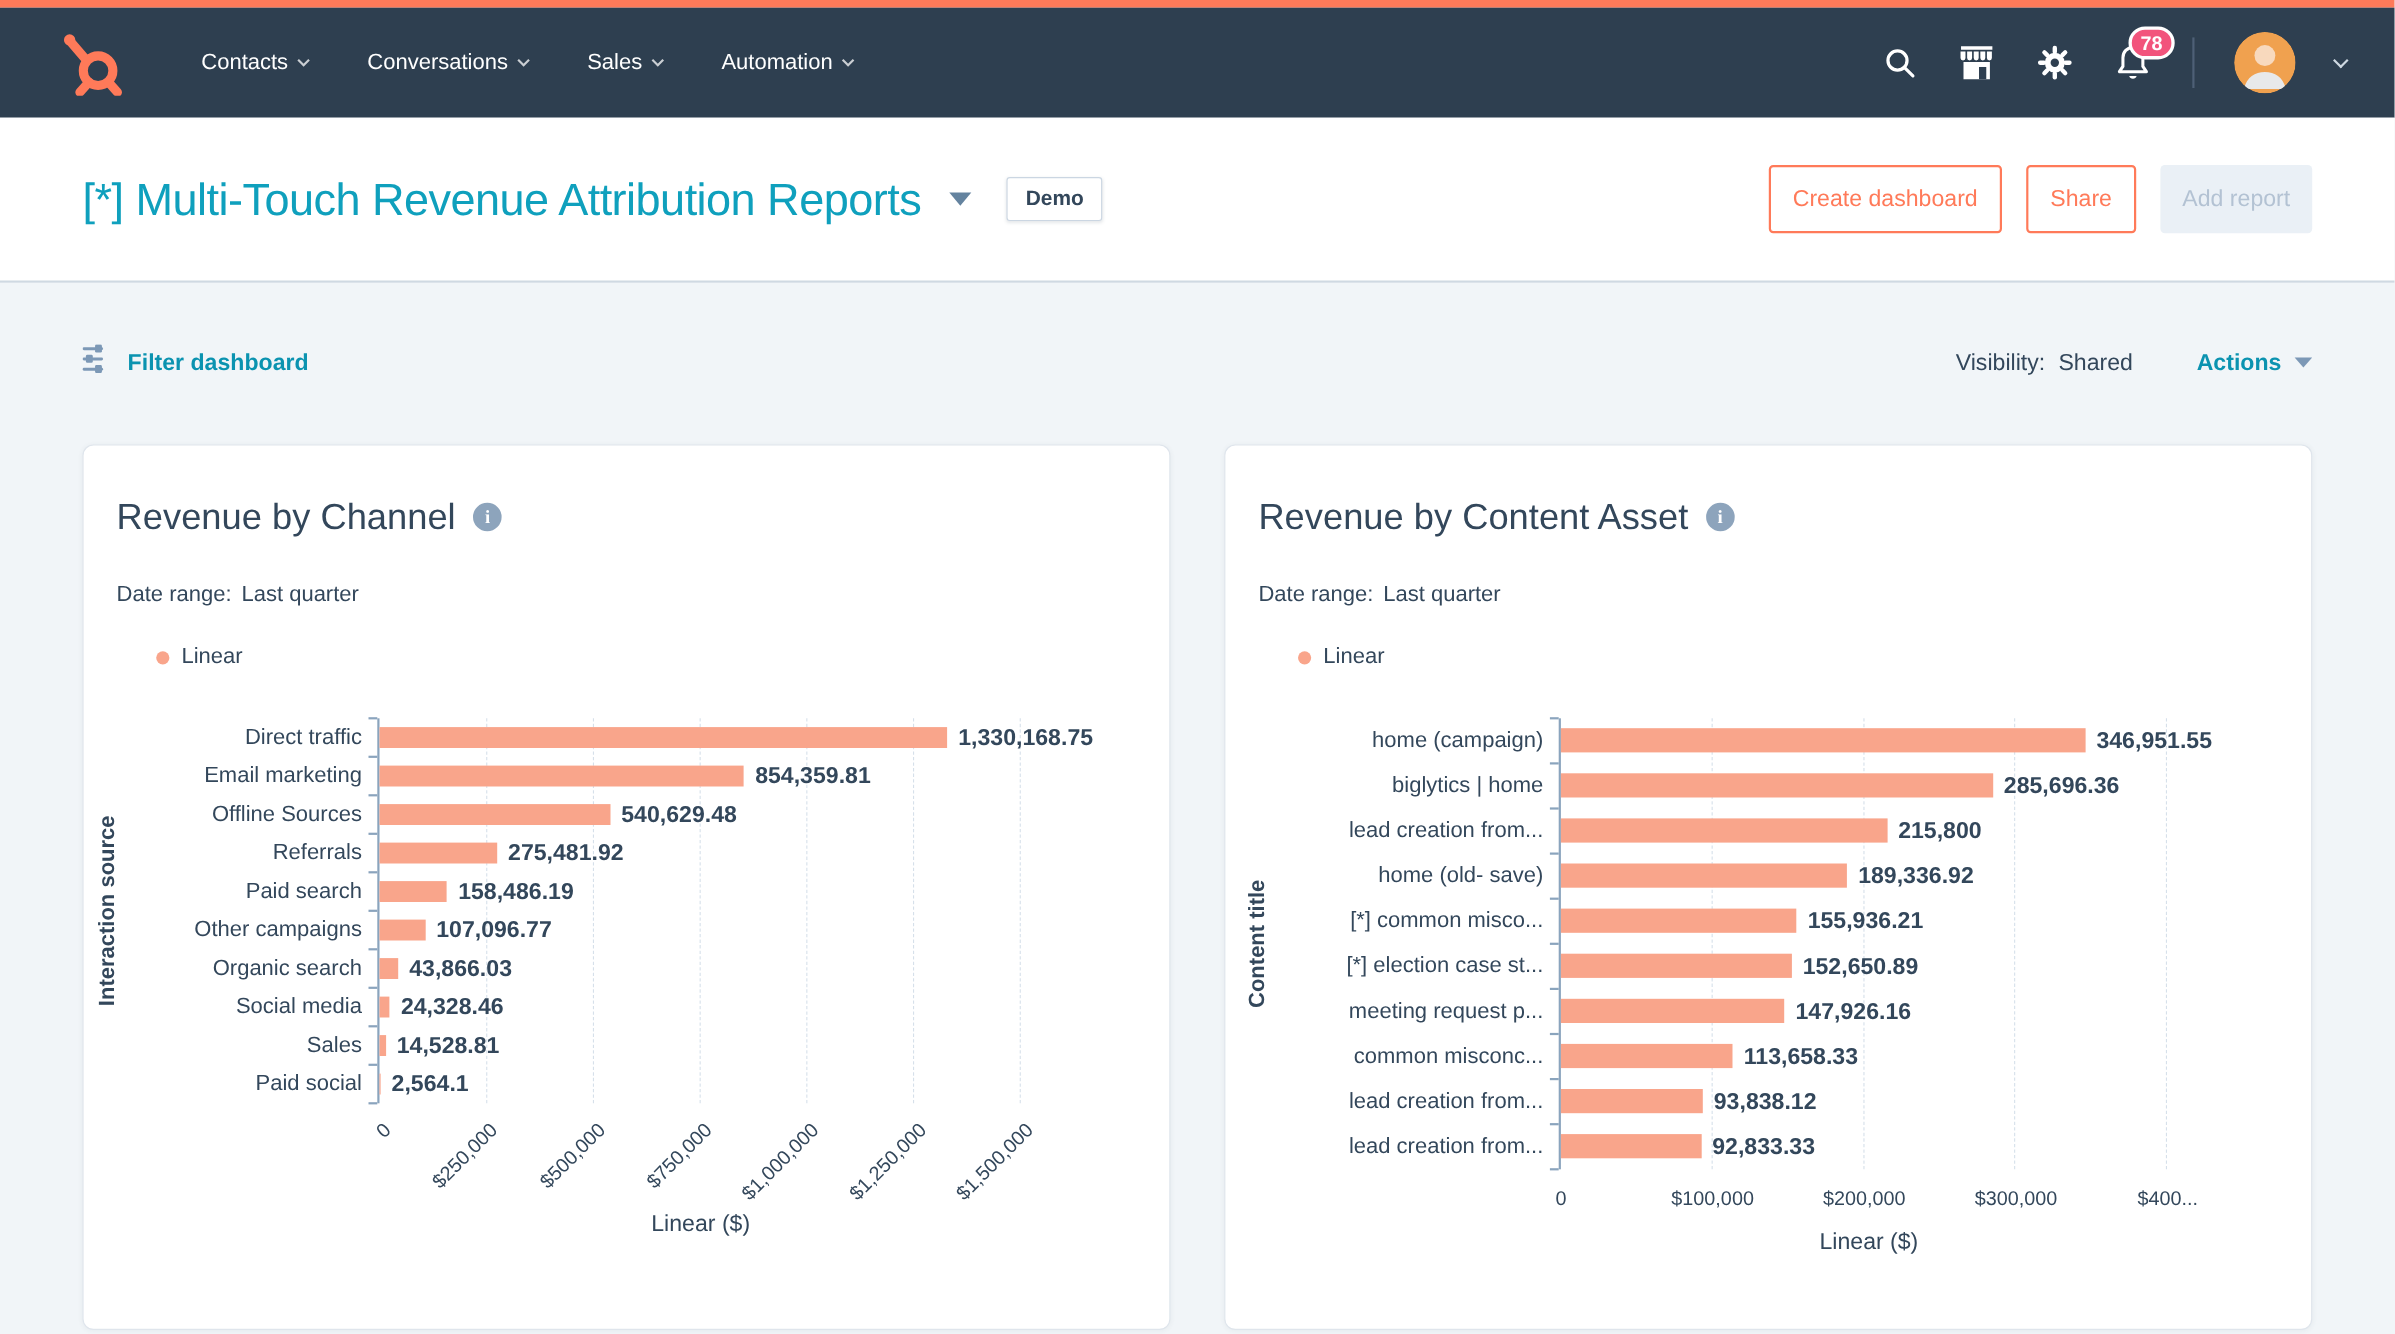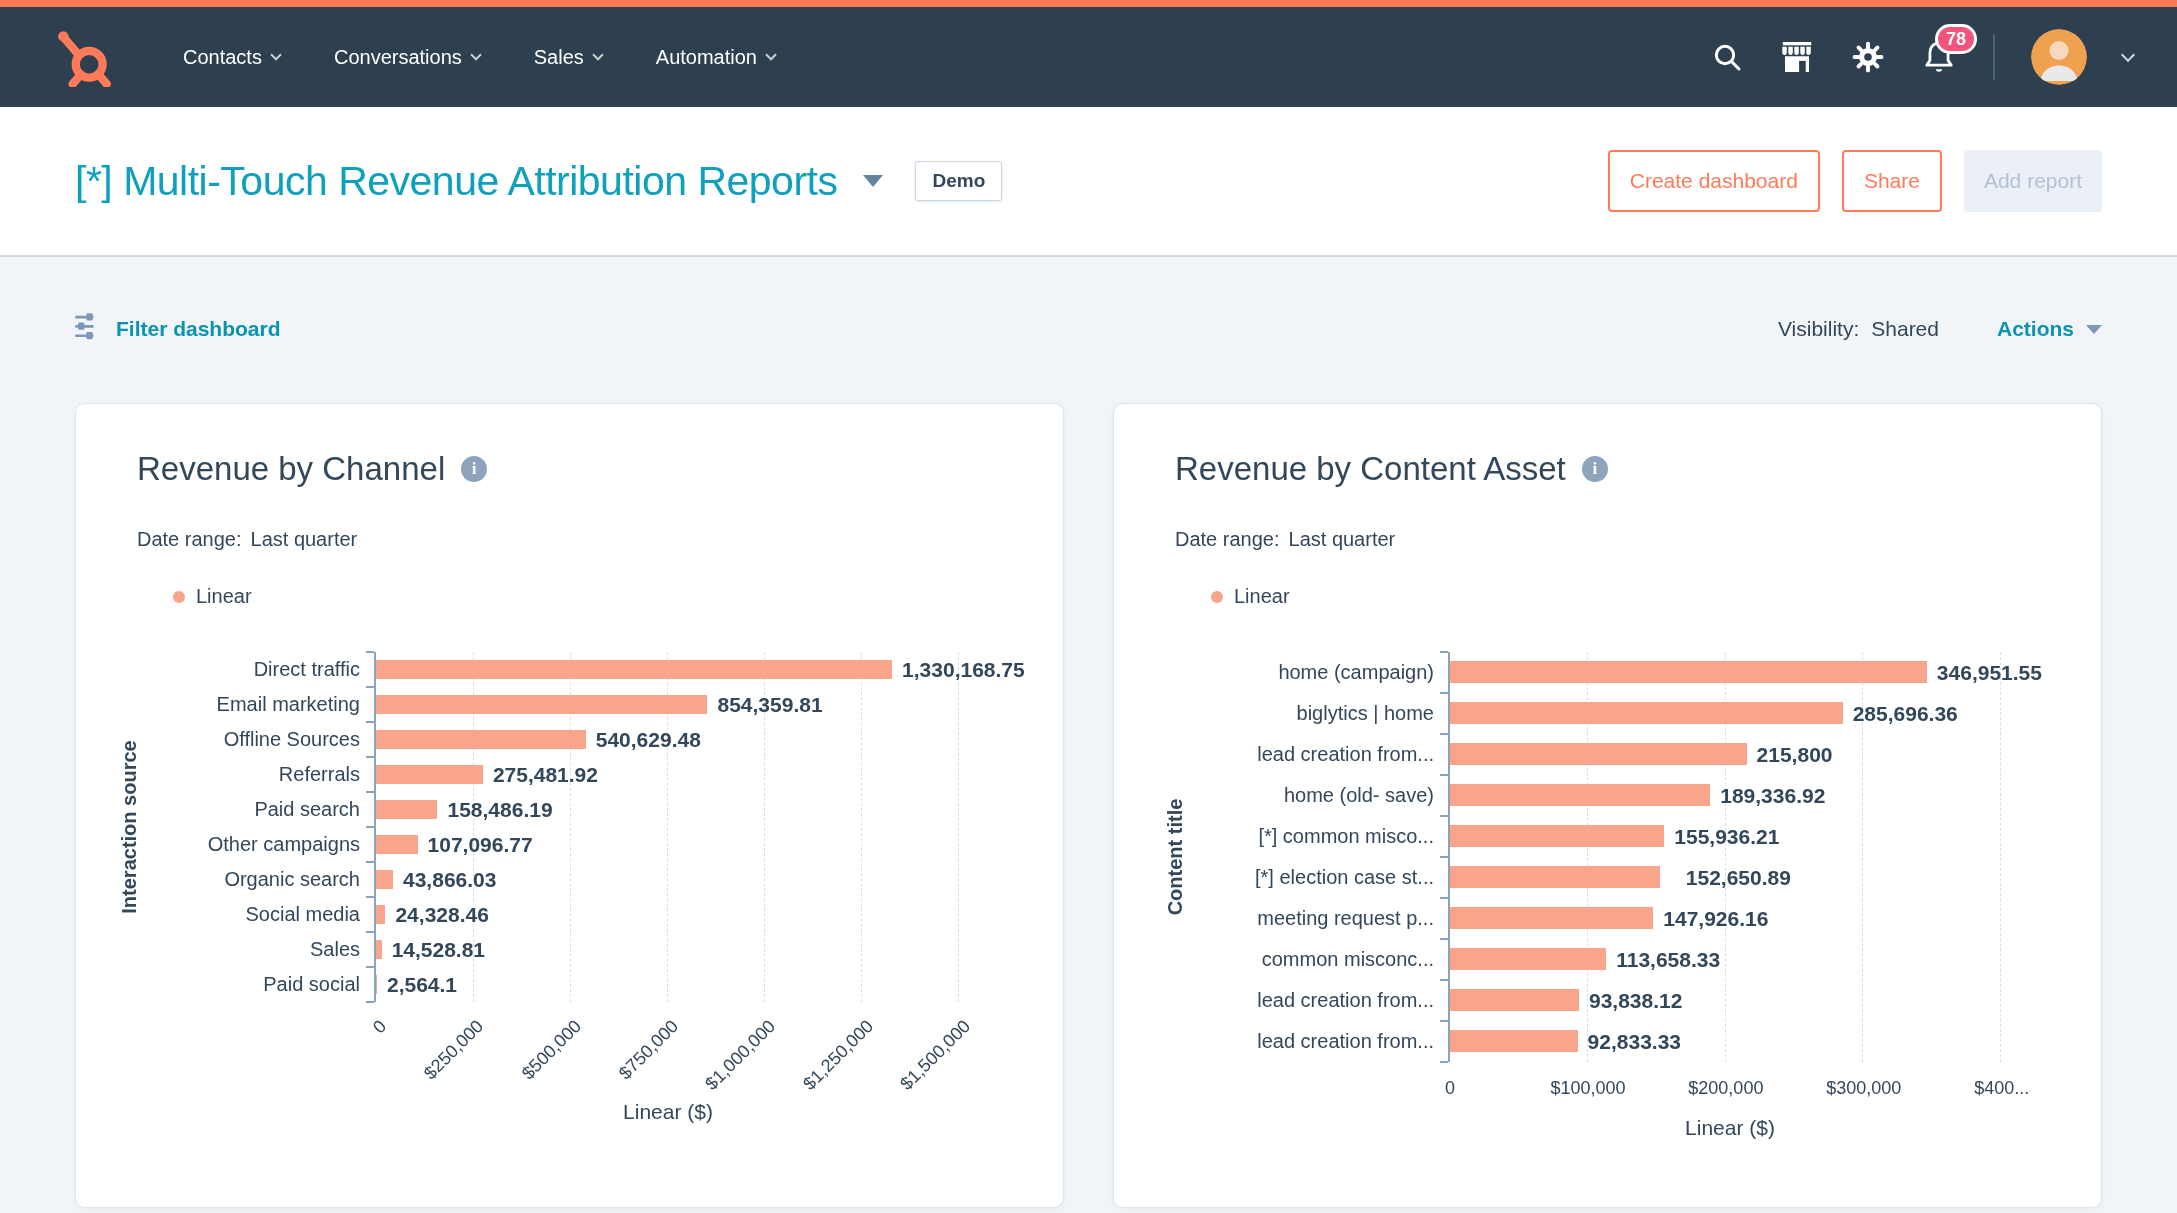--- a/index.html
+++ b/index.html
@@ -38,21 +38,21 @@
   .btn.disabled{background:var(--disabled-bg);color:var(--disabled-text);border:none}
 
   .toolbar{display:flex;align-items:center;justify-content:space-between;margin:0 75px;padding-top:56px}
   .filter{display:flex;align-items:center;gap:14px;color:var(--link);font-size:21px;font-weight:600;cursor:pointer}
   .meta{display:flex;align-items:center;font-size:21px;color:var(--navy)}
   .vis-label{margin-right:12px}
   .actions{margin-left:58px;color:var(--link);font-weight:700;display:flex;align-items:center;gap:12px;cursor:pointer}
   .tri.small{border-left-width:8px;border-right-width:8px;border-top:9px solid #7c98b6;margin-left:0}
 
   .cards{display:flex;gap:49px;margin:58px 75px 0}
-  .card{flex:1;background:#fff;border:1px solid var(--border);border-radius:10px;box-shadow:0 1px 5px rgba(45,62,80,.06);height:805px;padding:46px 61px;position:relative}
+  .card{flex:1;background:#fff;border:1px solid var(--border);border-radius:10px;box-shadow:0 1px 5px rgba(45,62,80,.06);height:805px;padding:46px 30px;position:relative}
   .card h2{font-size:33px;color:var(--navy);font-weight:500;display:flex;align-items:center;gap:16px}
   .info{width:26px;height:26px;border-radius:50%;background:#8da4bc;color:#fff;font-size:17px;font-weight:700;line-height:26px;text-align:center;cursor:pointer;font-family:"Liberation Serif",serif}
   .daterange{margin-top:40px;font-size:20px;color:var(--navy);display:flex;gap:9px}
   .legend{margin-top:34px;display:flex;align-items:center;gap:11px;font-size:20px;color:var(--navy);padding-left:36px;cursor:pointer}
   .dot{width:12px;height:12px;border-radius:50%;background:var(--bar)}
 
   .chart{margin-top:44px;position:relative}
   .chart-body{display:flex}
   .cats{flex:none}
   .cat{text-align:right;padding-right:14px;font-size:20px;color:var(--navy);white-space:nowrap}
@@ -370,21 +370,21 @@
             <div class="row">
               <div class="bar" style="width: 46.6347%; background: rgb(249, 165, 139);"></div>
               <div class="val" style="left: calc(46.6347% + 10px);">189,336.92</div>
             </div>
             <div class="row">
               <div class="bar" style="width: 38.4079%; background: rgb(249, 165, 139);"></div>
               <div class="val" style="left: calc(38.4079% + 10px);">155,936.21</div>
             </div>
             <div class="row">
               <div class="bar" style="width: 37.5987%; background: rgb(249, 165, 139);"></div>
-              <div class="val" style="left: calc(37.5987% + 10px); margin-left: 16px;">152,650.89</div>
+              <div class="val" style="left: calc(37.5987% + 10px);">152,650.89</div>
             </div>
             <div class="row">
               <div class="bar" style="width: 36.435%; background: rgb(249, 165, 139);"></div>
               <div class="val" style="left: calc(36.435% + 10px);">147,926.16</div>
             </div>
             <div class="row">
               <div class="bar" style="width: 27.9947%; background: rgb(249, 165, 139);"></div>
               <div class="val" style="left: calc(27.9947% + 10px);">113,658.33</div>
             </div>
             <div class="row">

